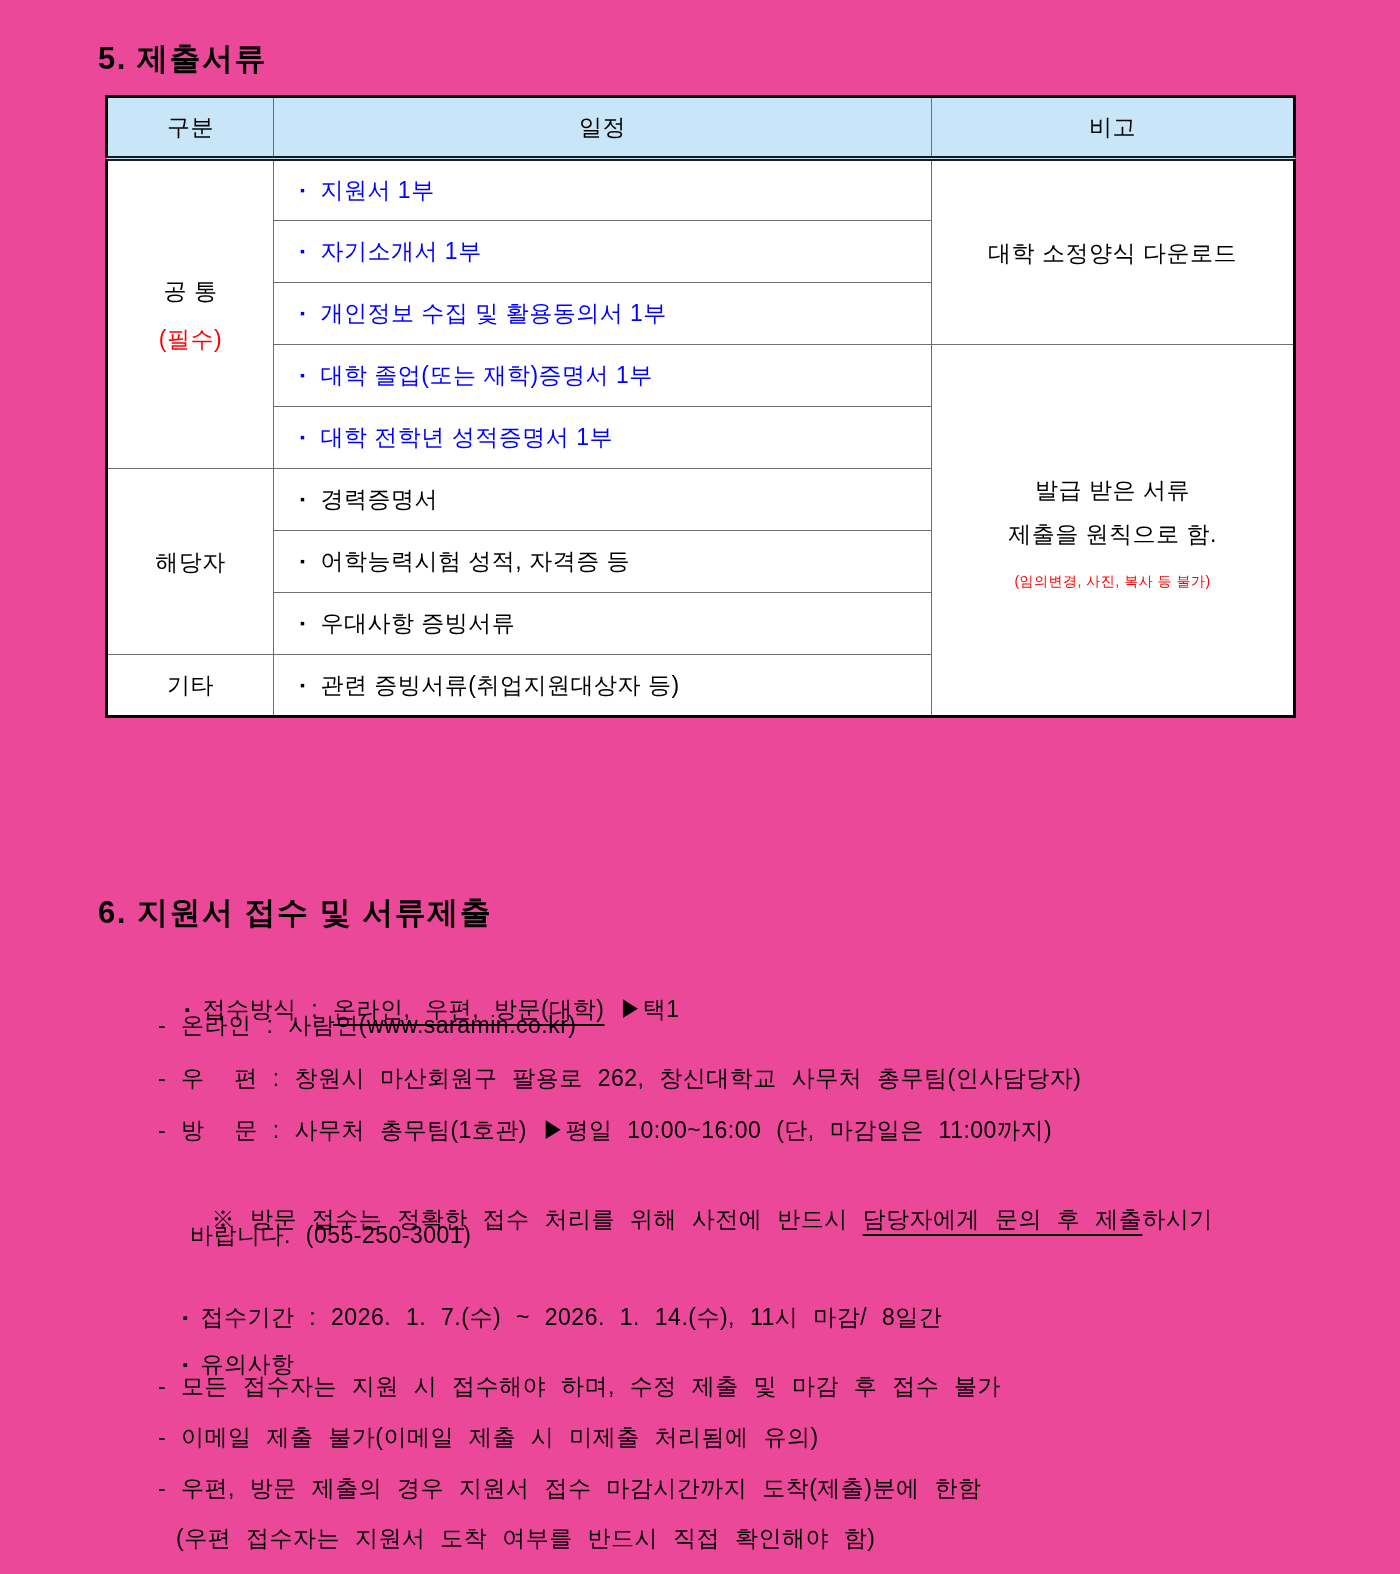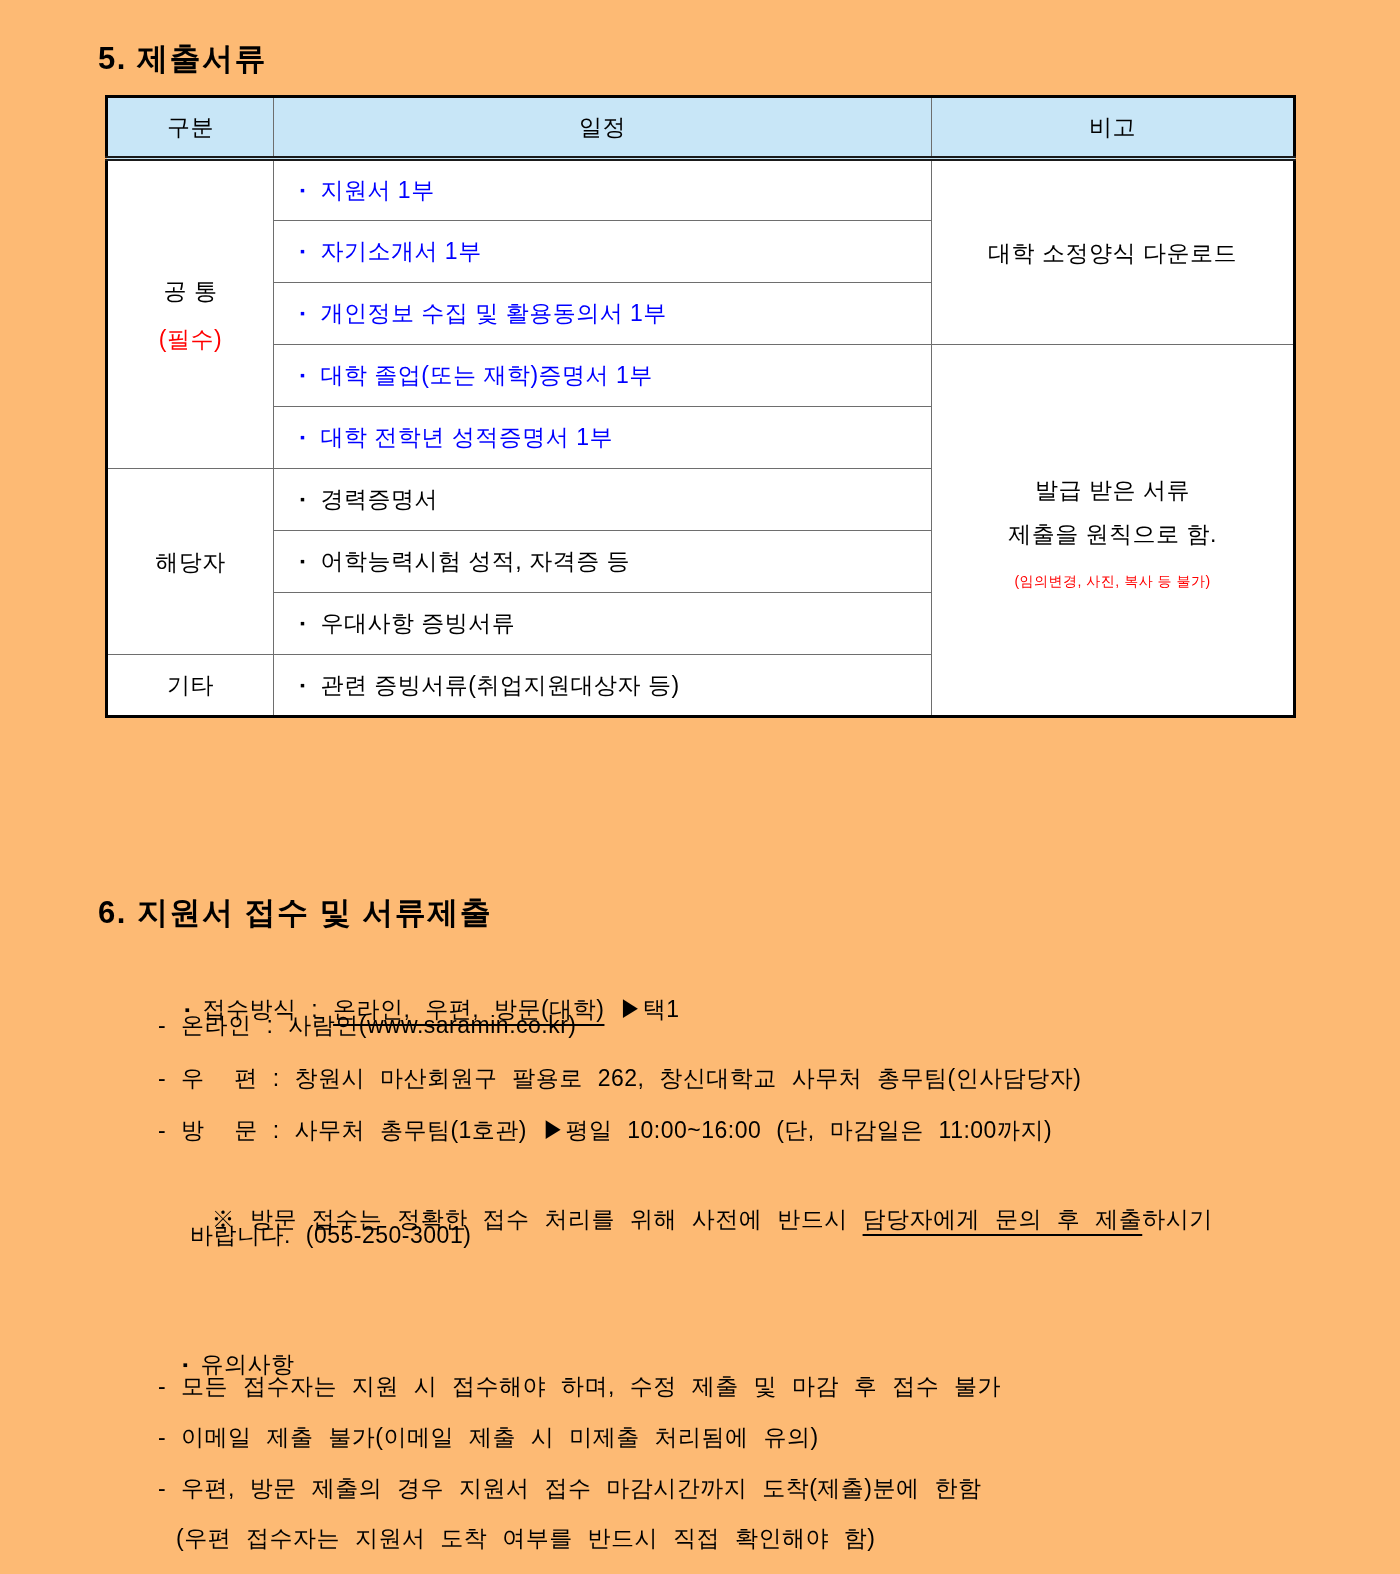--- a/index.html
+++ b/index.html
@@ -1,18 +1,18 @@
 <!DOCTYPE html>
 <html><head>
 <meta charset="utf-8">
 <style>
   * { margin:0; padding:0; box-sizing:border-box; }
   html,body { background:#ffffff; }
   .page {
-    position:relative; width:1400px; height:1574px; background:#fdba74;
+    position:relative; width:1400px; height:1574px; background:#ec4899;
     color:#000; font-family:"Liberation Sans", sans-serif; overflow:hidden;
   }
   .s-title {
     position:absolute; font-size:31px; font-weight:900; letter-spacing:1.5px;
     color:#000; white-space:pre;
   }
   
   .doc-table {
     position:absolute; left:105px; top:95px; width:1188px;
     border-collapse:collapse; table-layout:fixed;
@@ -113,20 +113,23 @@
 
   <div class="line" style="left:158px; top:1008px;">- 온라인 : 사람인(www.saramin.co.kr)</div>
   <div class="line" style="left:158px; top:1061px;">- 우  편 : 창원시 마산회원구 팔용로 262, 창신대학교 사무처 총무팀(인사담당자)</div>
   <div class="line" style="left:158px; top:1113px;">- 방  문 : 사무처 총무팀(1호관) ▶평일 10:00~16:00 (단, 마감일은 11:00까지)</div>
 
   <div class="line blue" style="left:152px; top:1168px;">
     <span>※ 방문 접수는 정확한 접수 처리를 위해 사전에 반드시 </span><span class="u">담당자에게 문의 후 제출</span><span>하시기</span>
   </div>
   <div class="line blue" style="left:190px; top:1218px;">바랍니다. (055-250-3001)</div>
 
+  <div class="line" style="left:123px; top:1266px;">
+    <span class="blt6">▪</span><span>접수기간 : 2026. 1. 7.(수) ~ 2026. 1. 14.(수), 11시 마감/ 8일간</span>
+  </div>
 
   <div class="line" style="left:123px; top:1313px;">
     <span class="blt6">▪</span><span>유의사항</span>
   </div>
 
   <div class="line" style="left:158px; top:1369px;">- 모든 접수자는 지원 시 접수해야 하며, 수정 제출 및 마감 후 접수 불가</div>
   <div class="line" style="left:158px; top:1471px;">- 우편, 방문 제출의 경우 지원서 접수 마감시간까지 도착(제출)분에 한함</div>
   <div class="line red" style="left:158px; top:1420px;">- 이메일 제출 불가(이메일 제출 시 미제출 처리됨에 유의)</div>
   <div class="line" style="left:176px; top:1521px;">(우편 접수자는 지원서 도착 여부를 반드시 직접 확인해야 함)</div>
 

